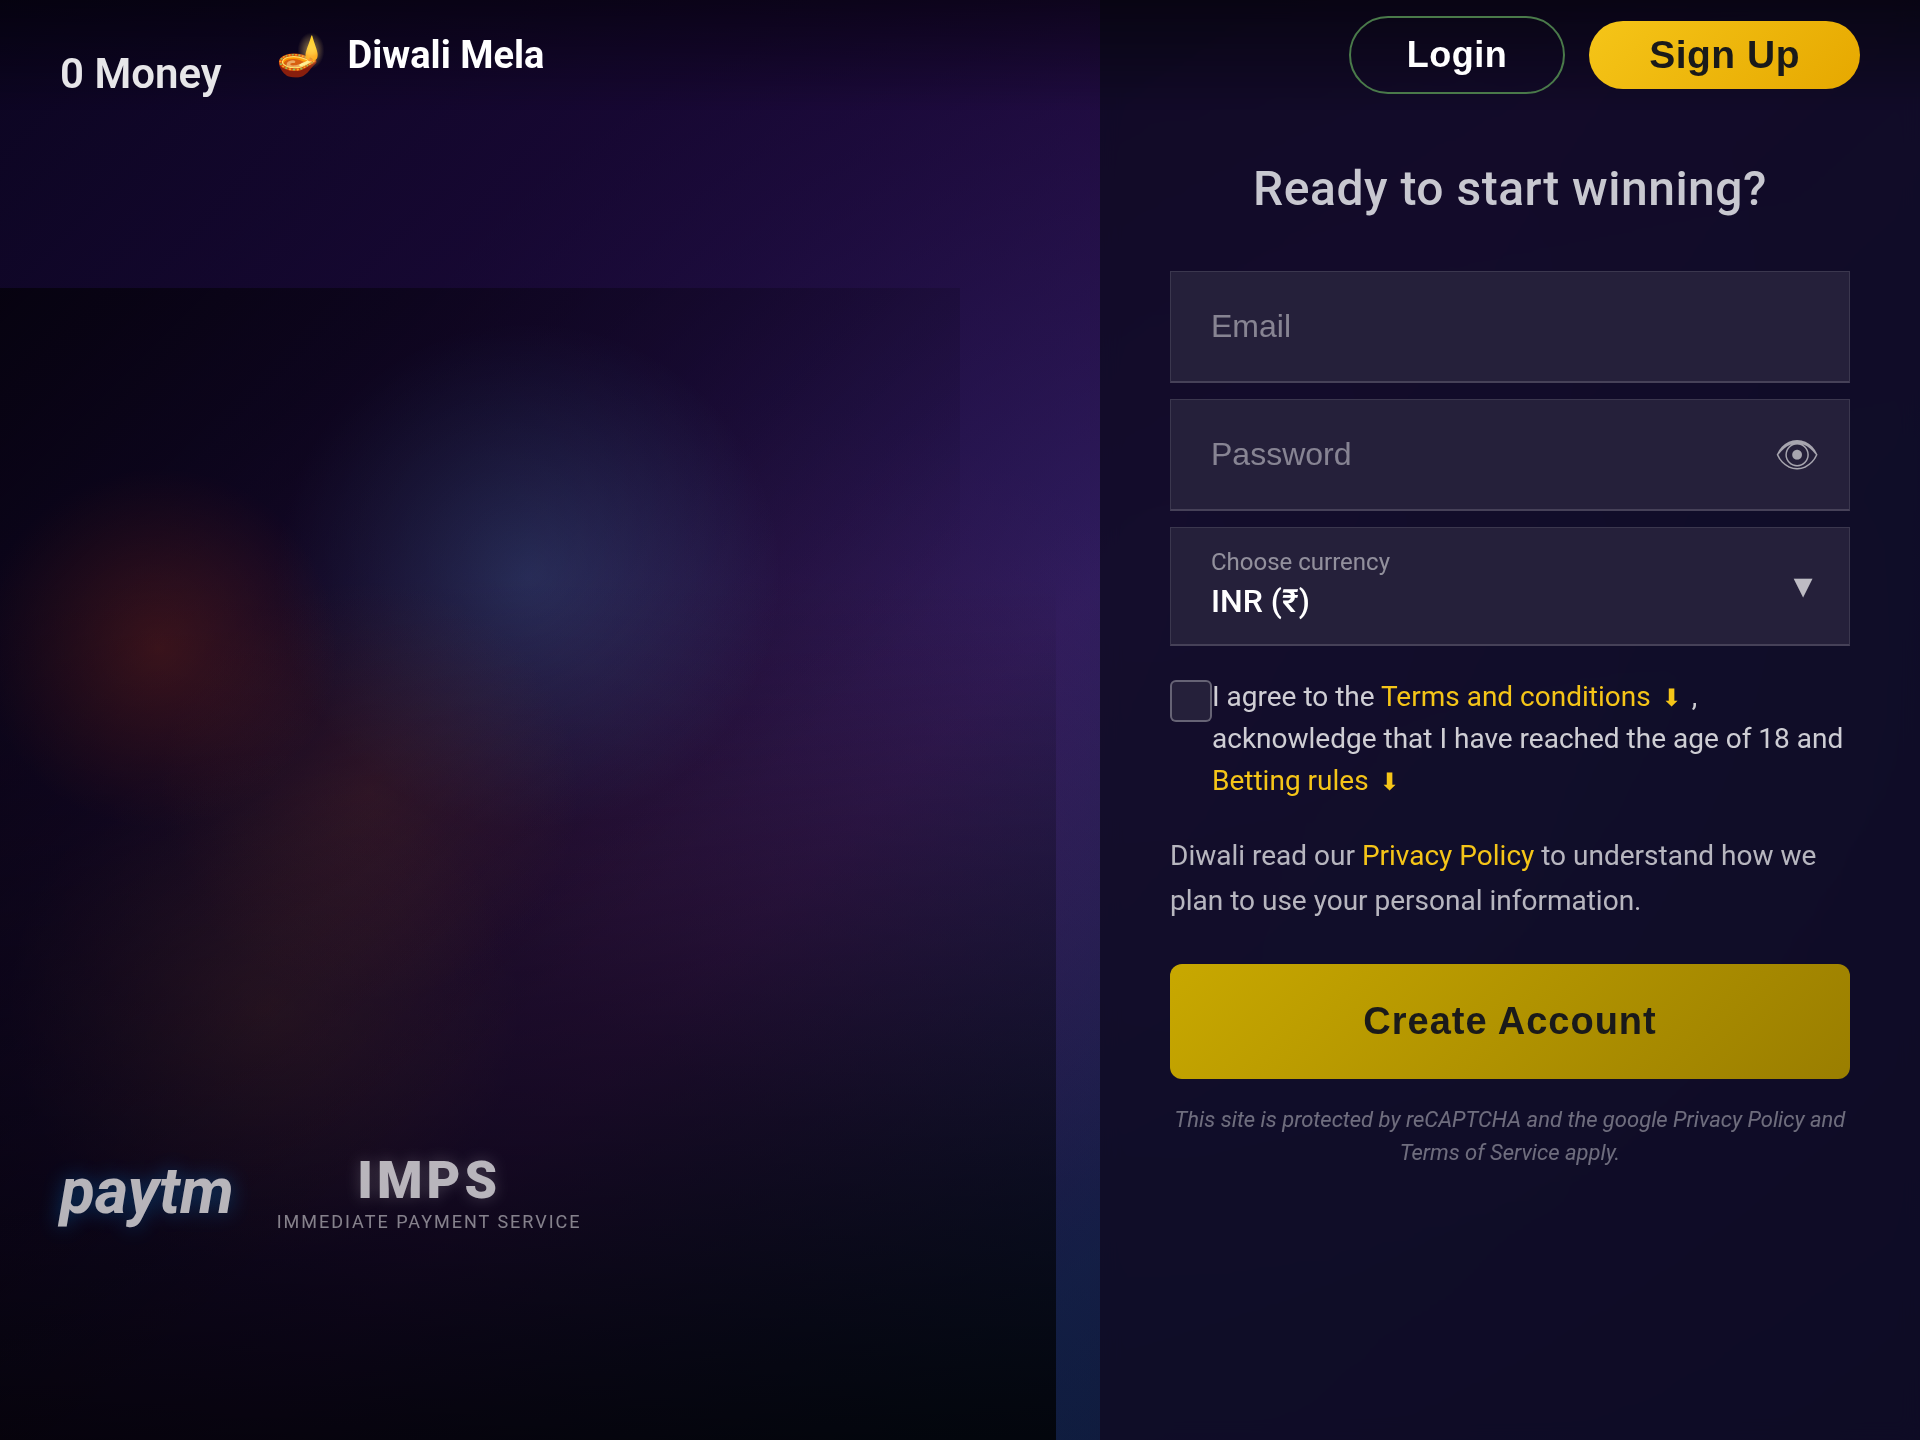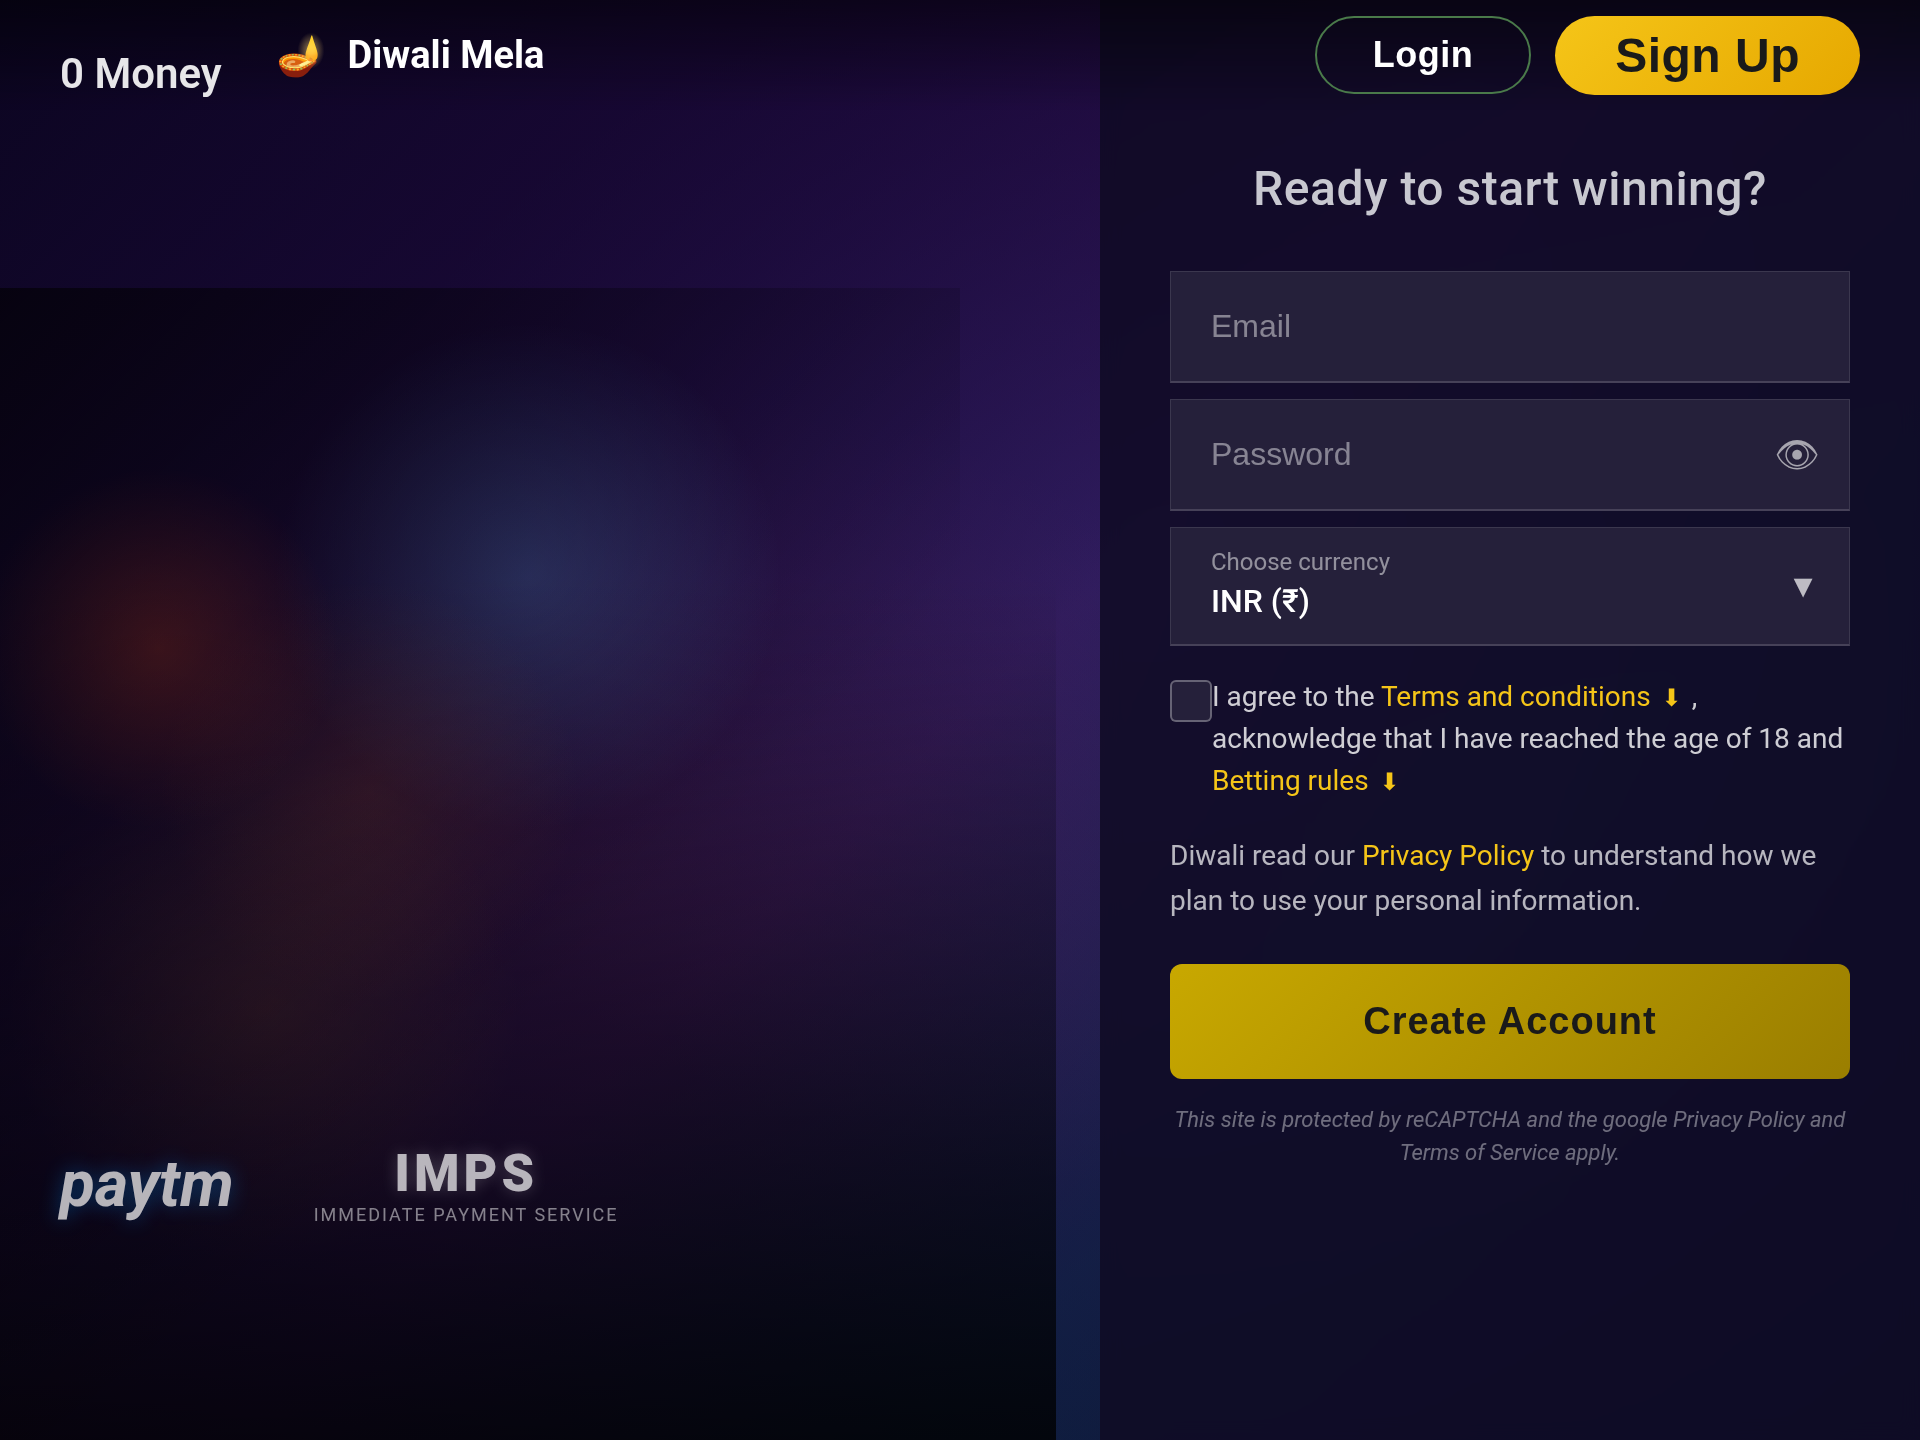--- a/index.html
+++ b/index.html
@@ -120,36 +120,36 @@
       padding: 16px 56px;
       border-radius: 50px;
       cursor: pointer;
       letter-spacing: 0.5px;
     }
 
     .signup-btn {
       background: linear-gradient(135deg, #f5c518, #e6a800);
       border: none;
       color: #1a1a1a;
-      font-size: 48px;
+      font-size: 39px;
       font-weight: 700;
       padding: 12px 60px;
       border-radius: 50px;
       cursor: pointer;
       letter-spacing: 0.5px;
     }
 
     
     .payment-logos {
       position: absolute;
-      bottom: 215px;
+      bottom: 208px;
       left: 60px;
       display: flex;
       align-items: center;
-      gap: 80px;
+      gap: 43px;
       z-index: 5;
       opacity: 0.7;
       justify-content: center;
     }
 
     .paytm-logo {
       color: #ffffff;
       font-size: 64px;
       font-weight: 700;
       font-style: italic;

